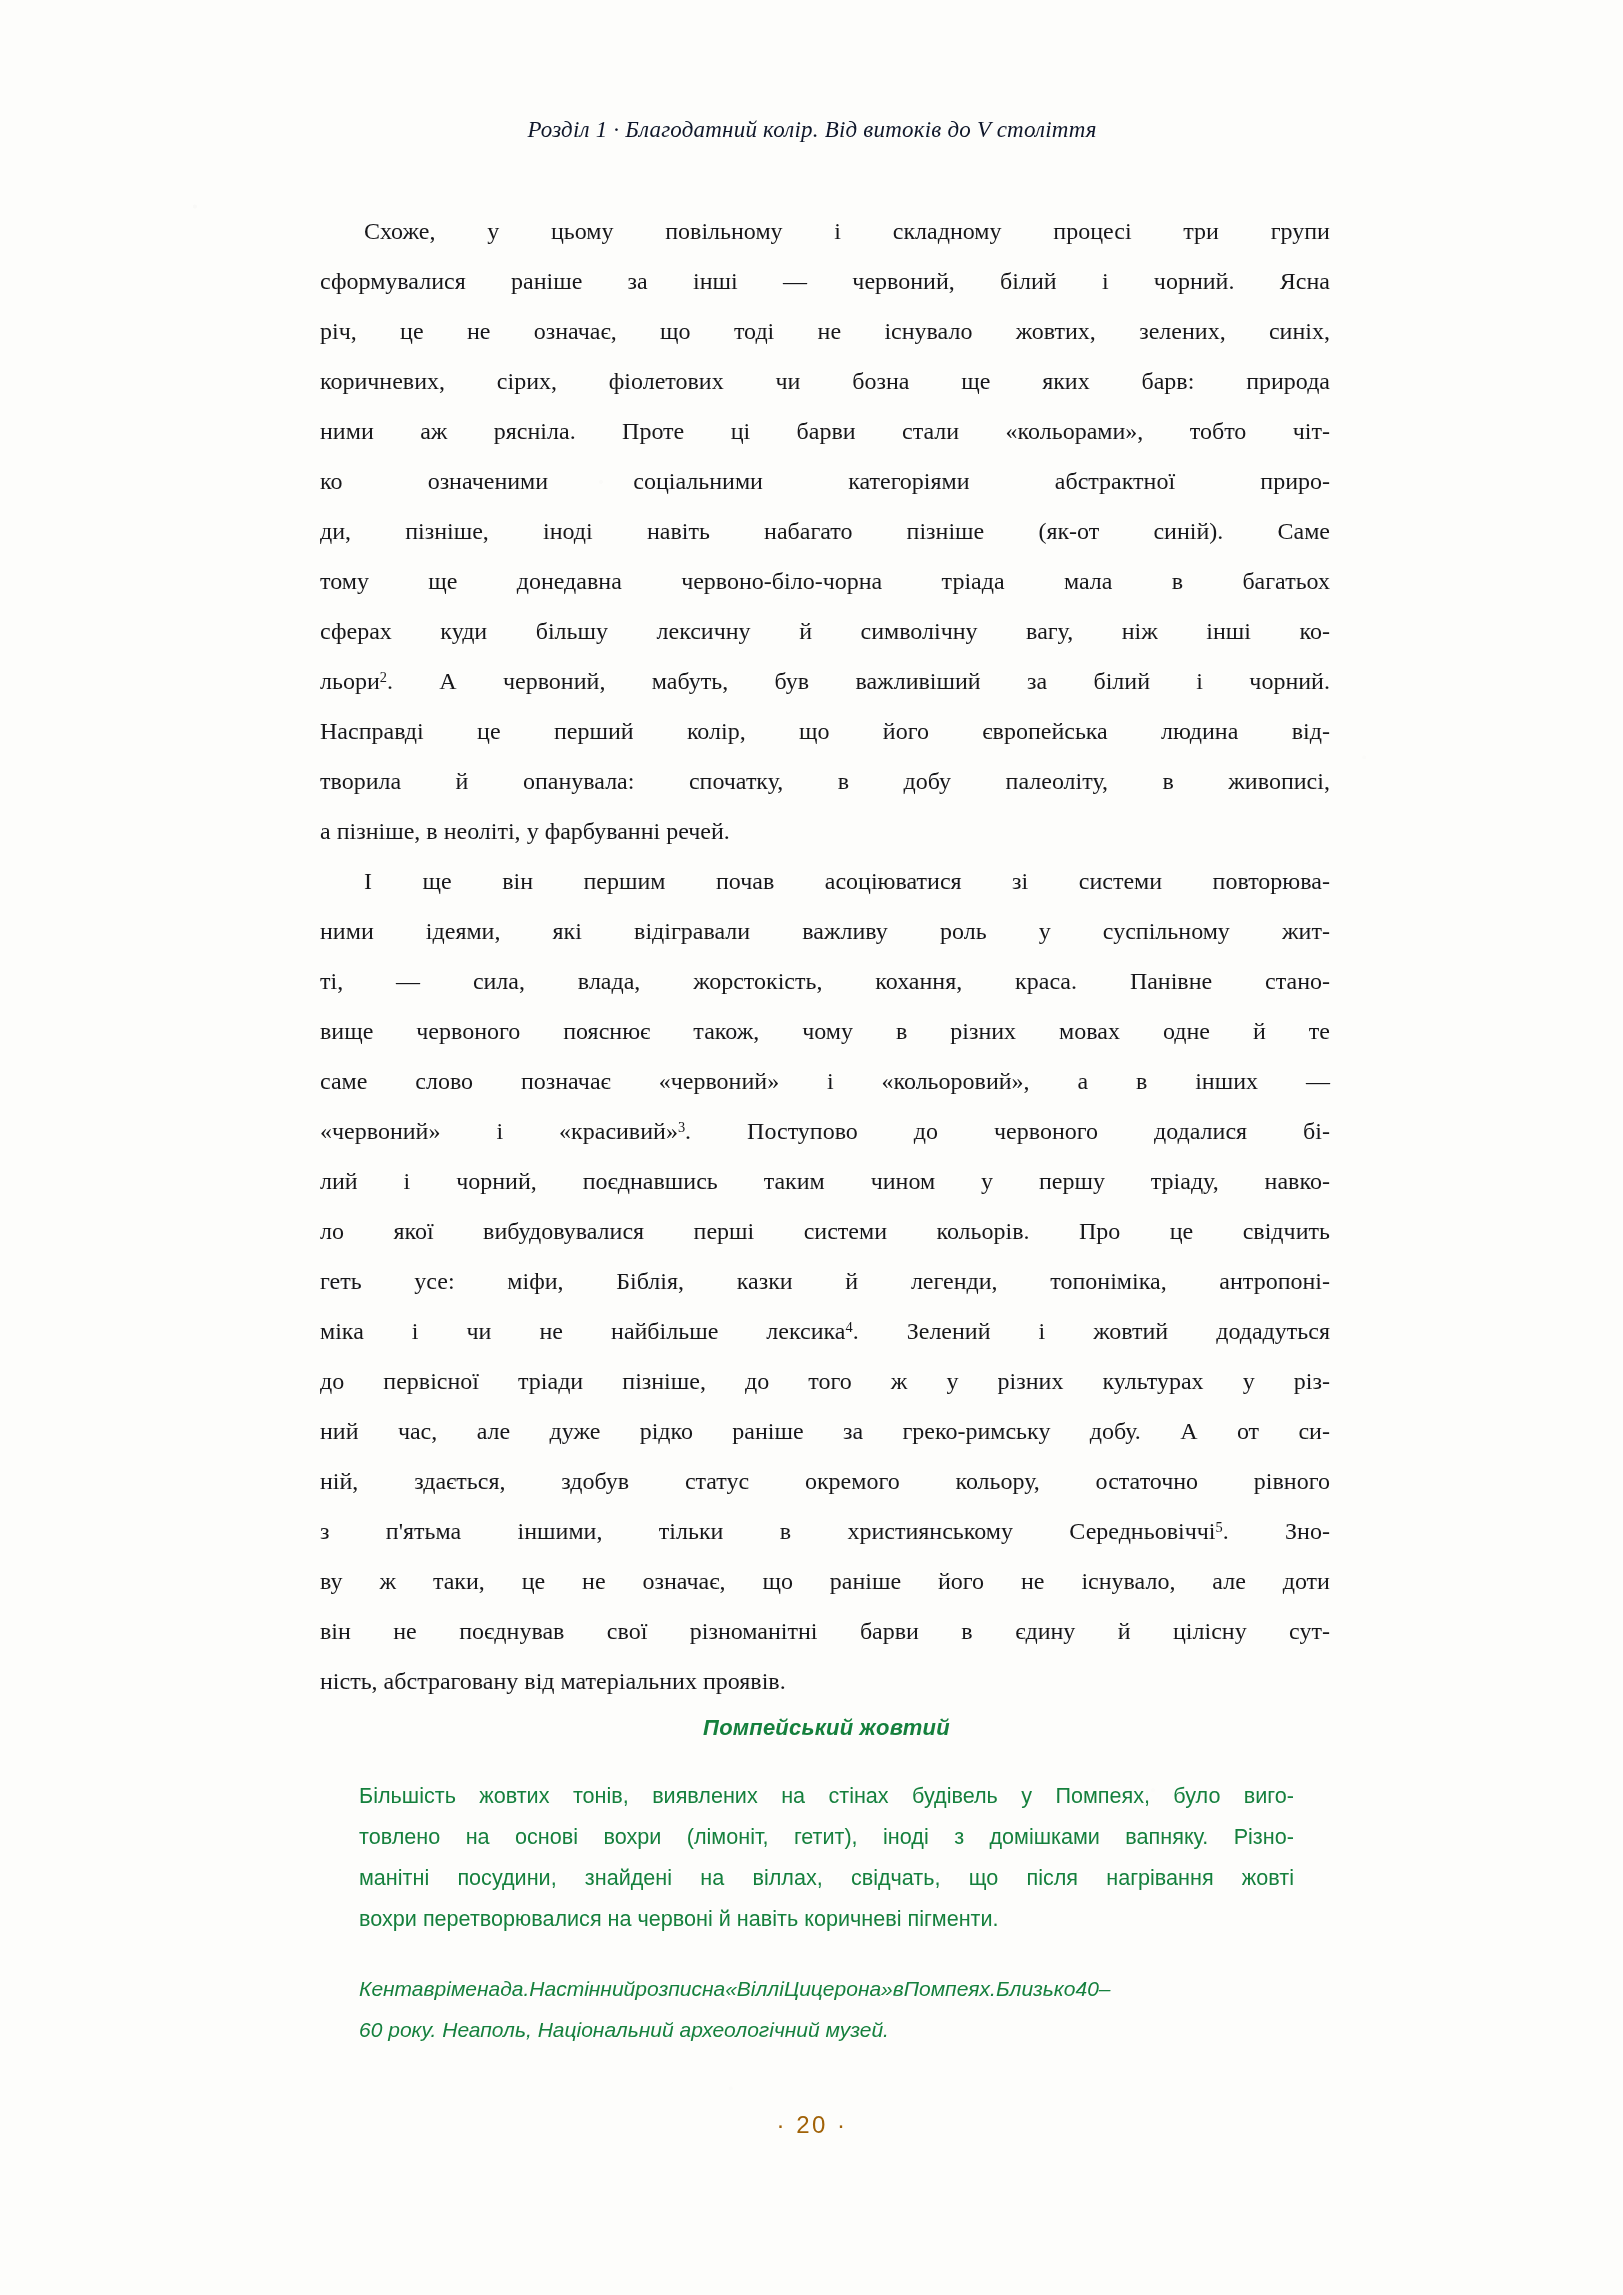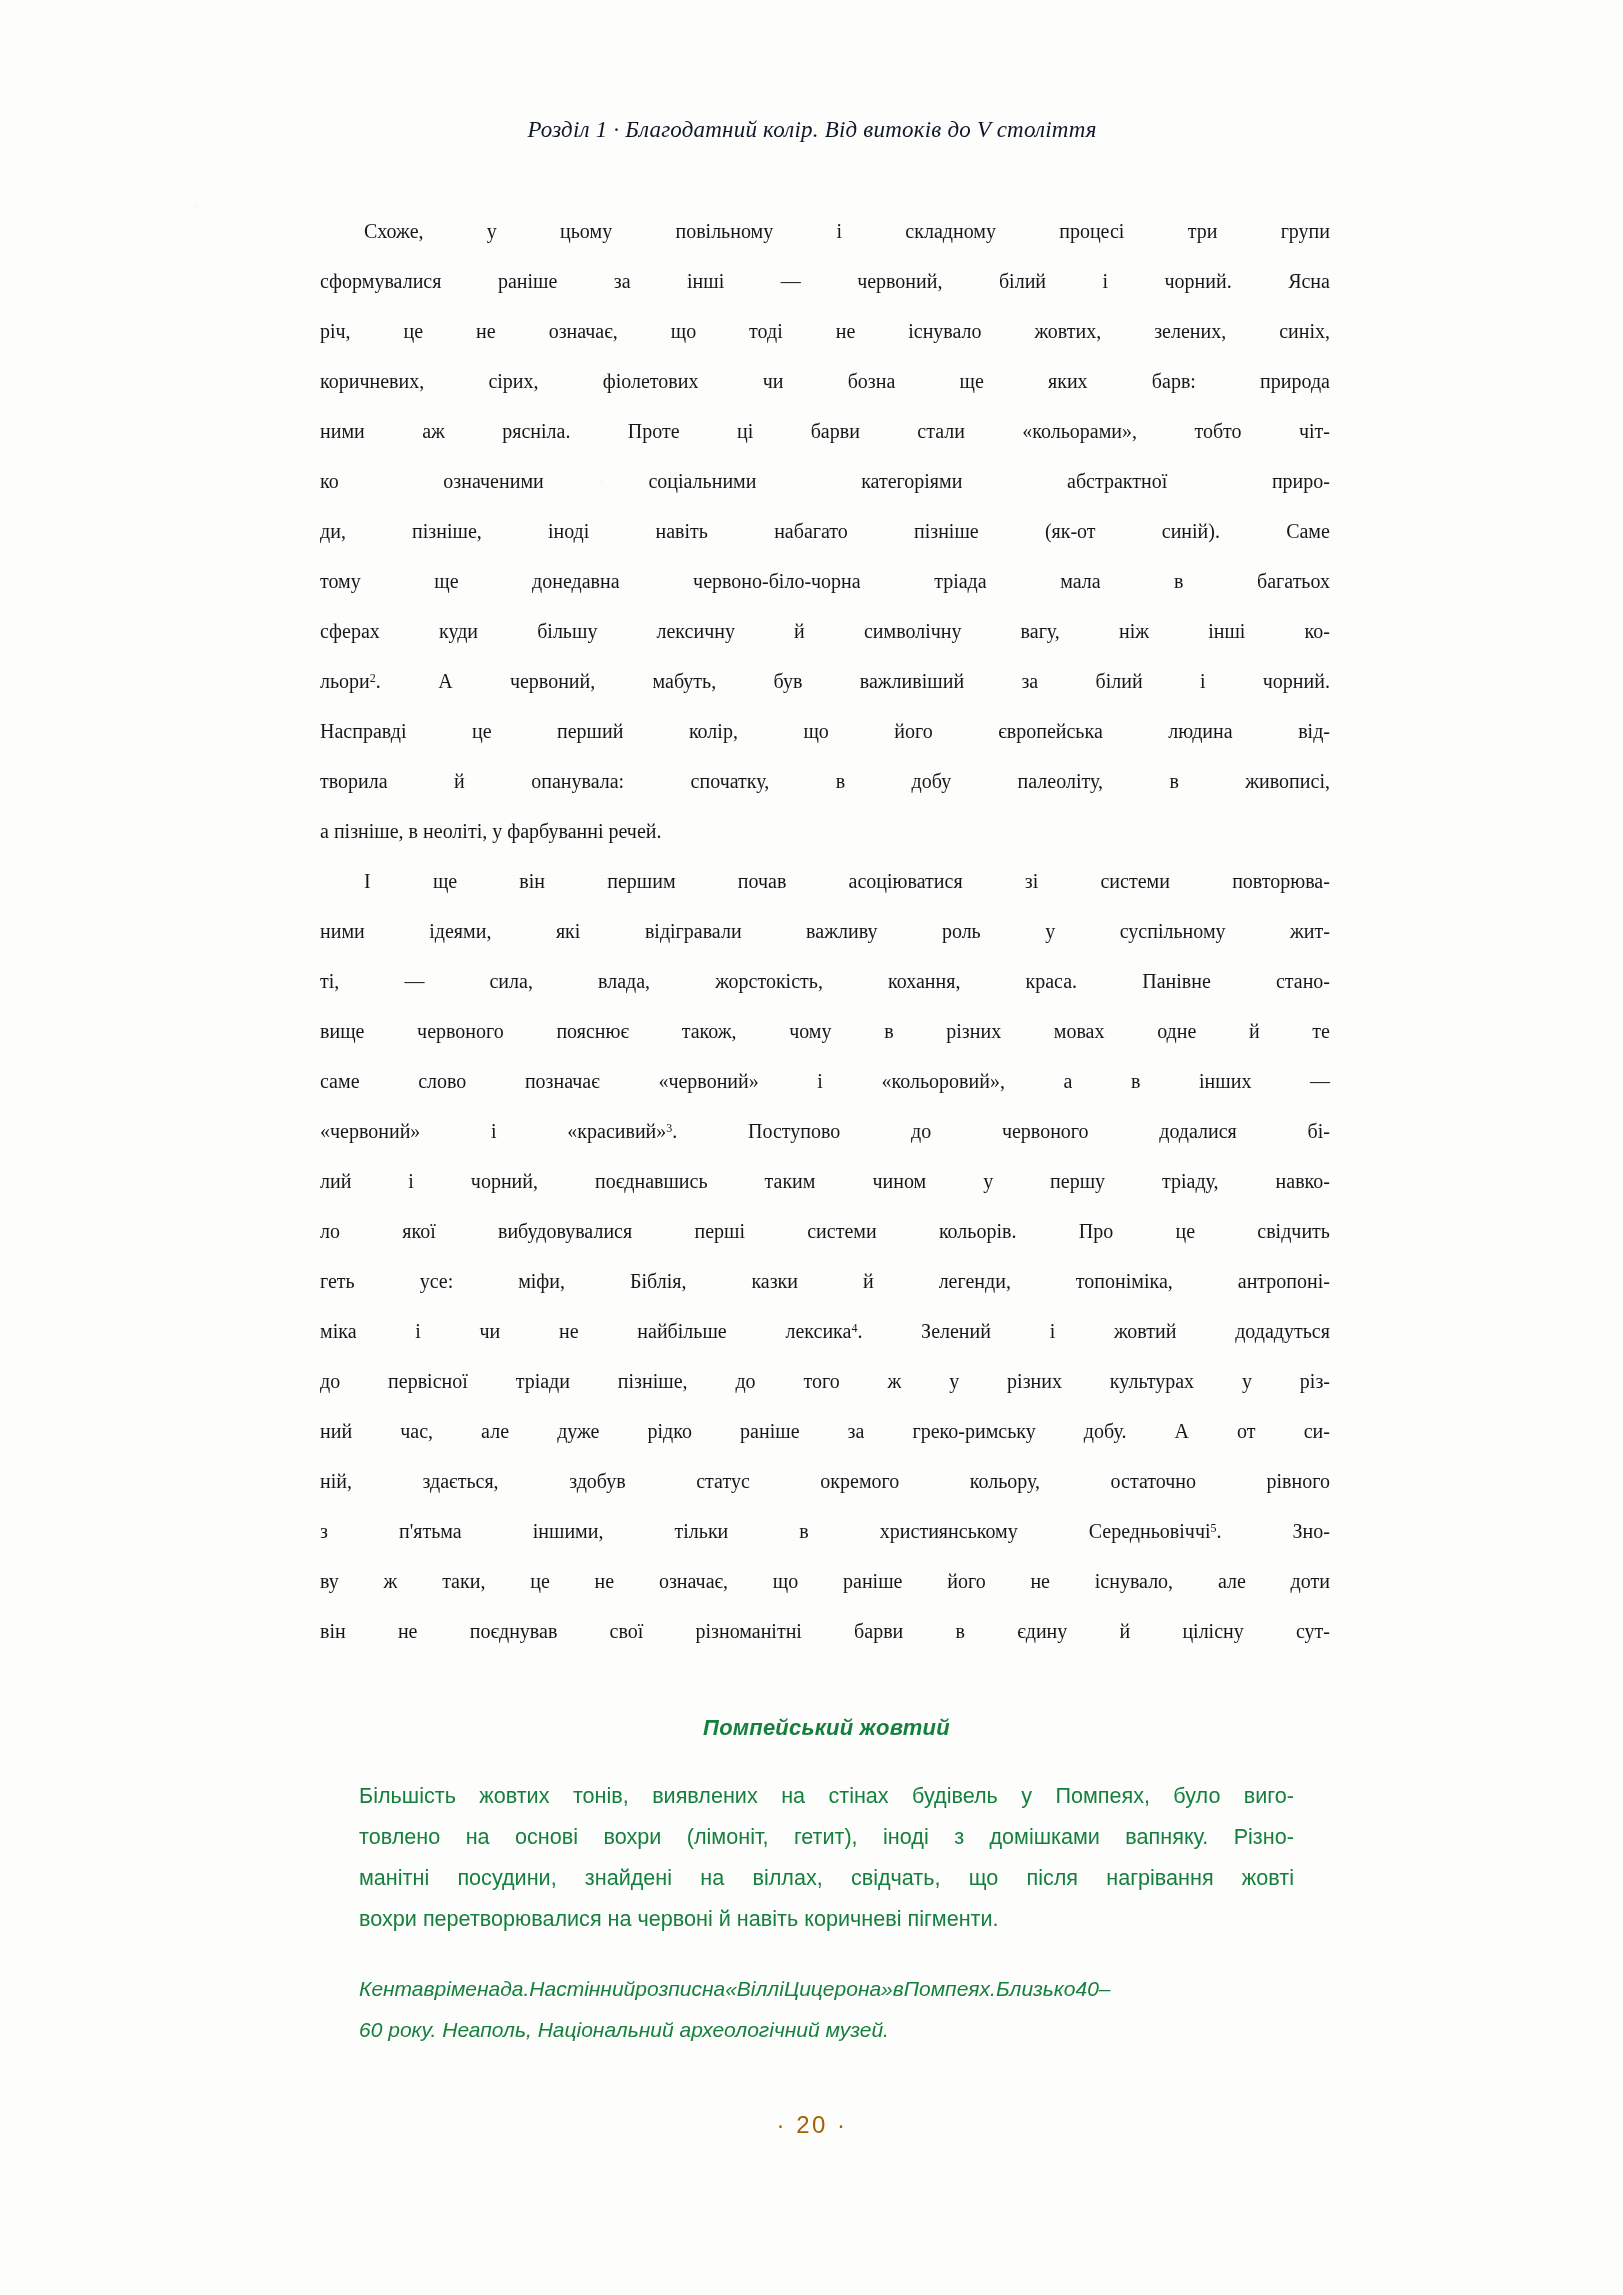--- a/index.html
+++ b/index.html
@@ -56,21 +56,21 @@
     white-space: nowrap;
   }
 
   
   .body-col {
     position: absolute;
     top: 206px;
     left: 320px;
     width: 1010px;
     font-family: "Liberation Serif", "DejaVu Serif", serif;
-    font-size: 20px;
+    font-size: 24px;
     line-height: 50px;
     color: #17171a;
     text-align: justify;
     text-justify: inter-word;
     -webkit-font-smoothing: antialiased;
   }
 
   .body-col p {
     margin: 0;
   }
@@ -488,20 +488,21 @@
             <span class="w">поєднував</span>
             <span class="w">свої</span>
             <span class="w">різноманітні</span>
             <span class="w">барви</span>
             <span class="w">в</span>
             <span class="w">єдину</span>
             <span class="w">й</span>
             <span class="w">цілісну</span>
             <span class="w">сут-</span>
           </span>
+          <span class="line"><span class="w">ність,</span> <span class="w">абстраговану</span> <span class="w">від</span> <span class="w">матеріальних</span> <span class="w">проявів.</span></span>
         </p>
     </div>
 
     <div class="sidebar">
       <div class="sidebar-title">Помпейський жовтий</div>
       <div class="sidebar-body" id="sidebar-body">
           <span class="line j">
             <span class="w">Більшість</span>
             <span class="w">жовтих</span>
             <span class="w">тонів,</span>

